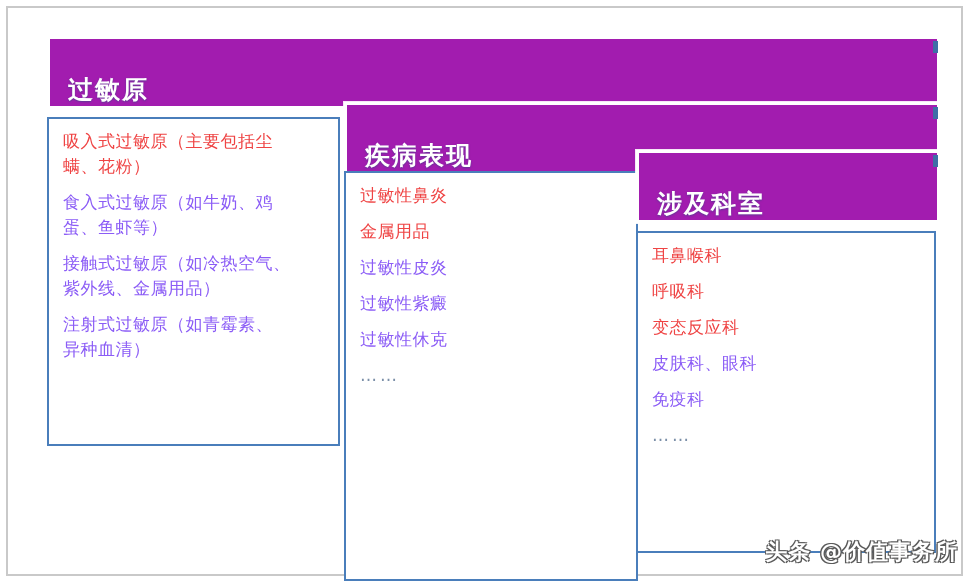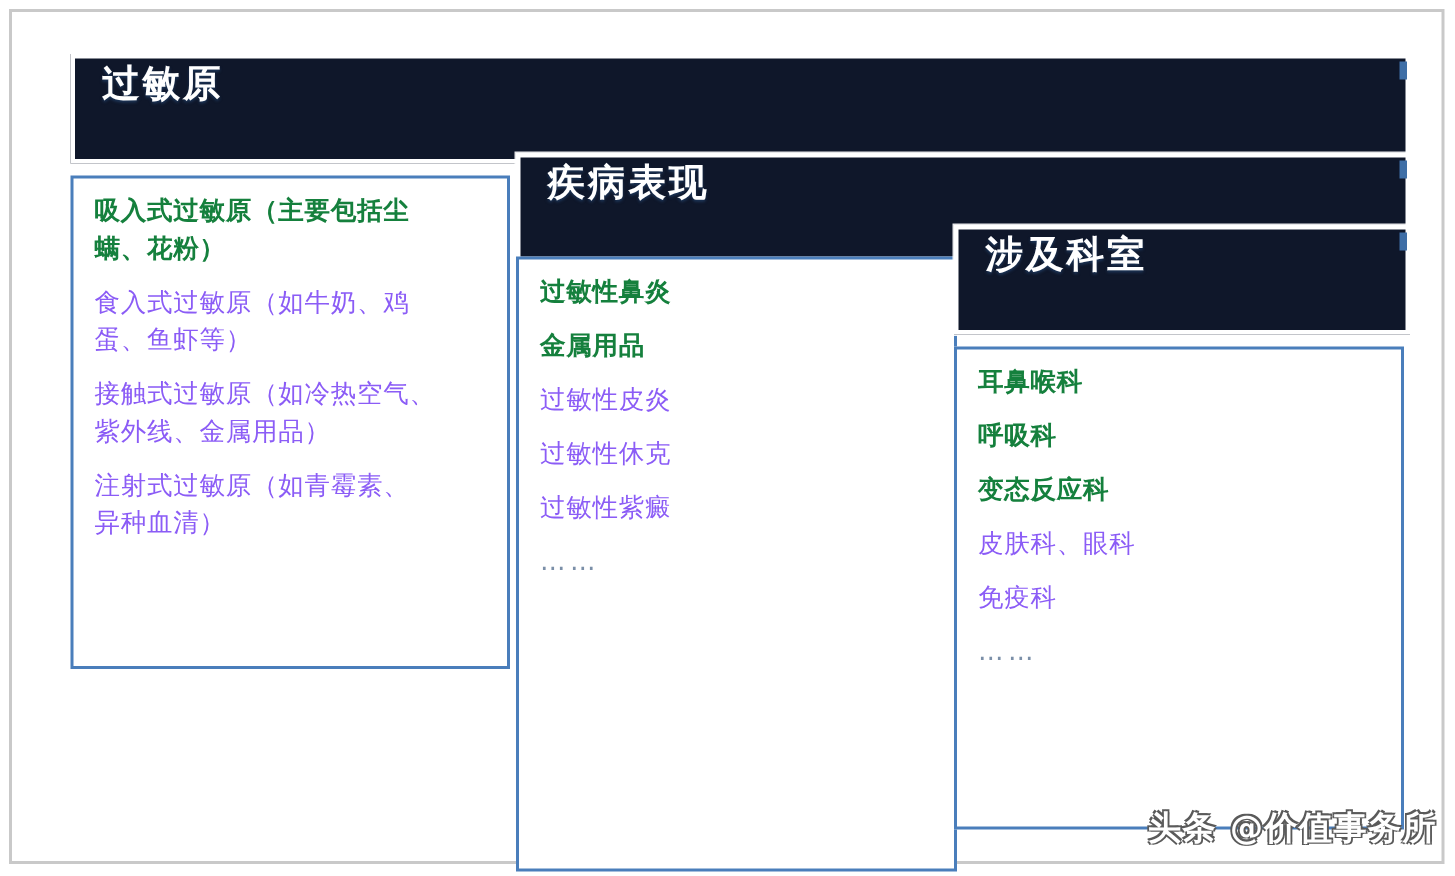--- a/index.html
+++ b/index.html
@@ -23,26 +23,26 @@
     width: 957px;
     height: 570px;
     border: 2px solid #c9c9c9;
     box-sizing: border-box;
     pointer-events: none;
   }
 
   
   .hdr {
     position: absolute;
-    background: #0f172a;
+    background: #a21caf;
     border: 3px solid #ffffff;
     box-sizing: border-box;
     box-shadow: 0 0 0 1px rgba(255,255,255,0.9);
     display: flex;
-    align-items: flex-start;
+    align-items: flex-end;
   }
   .hdr-title {
     color: #ffffff;
     font-size: 25px;
     font-weight: 700;
     letter-spacing: 2px;
     margin-left: 18px;
     text-shadow: 0 1px 2px rgba(40,80,130,0.55);
     white-space: nowrap;
   }
@@ -66,22 +66,22 @@
   }
   .item {
     color: #8b5cf6;
     font-size: 17px;
     line-height: 25px;
     margin-bottom: 11px;
     letter-spacing: 0.5px;
     white-space: pre-wrap;
   }
   .item.bold {
-    color: #15803d;
-    font-weight: 700;
+    color: #ef4444;
+    font-weight: 400;
   }
   .item.dots {
     color: #7b8fa8;
     letter-spacing: 3px;
   }
 
   
   #col1-hdr  { left: 47px;  top: 36px;  width: 893px; height: 73px; }
   #col1-body { left: 47px;  top: 117px; width: 293px; height: 329px; }
 
@@ -133,22 +133,22 @@
   </div>
 
   <div class="hdr" id="col2-hdr">
     <span class="hdr-title">疾病表现</span>
     <span class="hdr-notch"></span>
   </div>
   <div class="body-box" id="col2-body">
     <div class="item bold">过敏性鼻炎</div>
     <div class="item bold">金属用品</div>
     <div class="item">过敏性皮炎</div>
+    <div class="item">过敏性紫癜</div>
     <div class="item">过敏性休克</div>
-    <div class="item">过敏性紫癜</div>
     <div class="item dots">……</div>
   </div>
 
   <div class="hdr" id="col3-hdr">
     <span class="hdr-title">涉及科室</span>
     <span class="hdr-notch"></span>
   </div>
   <div class="body-box" id="col3-body">
     <div class="item bold">耳鼻喉科</div>
     <div class="item bold">呼吸科</div>

